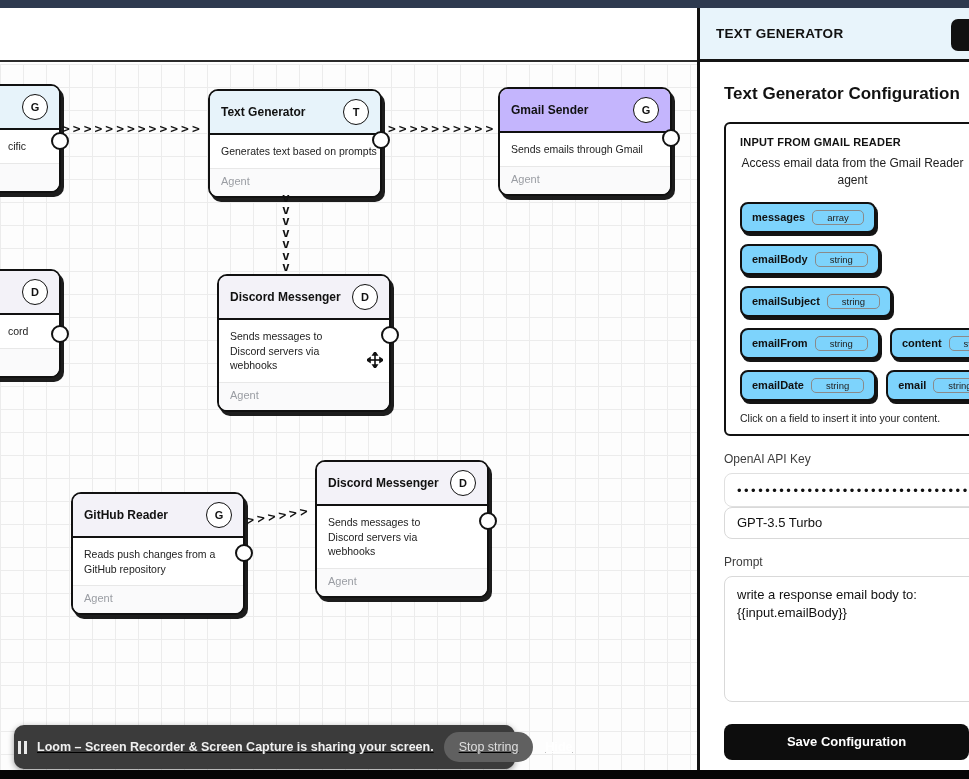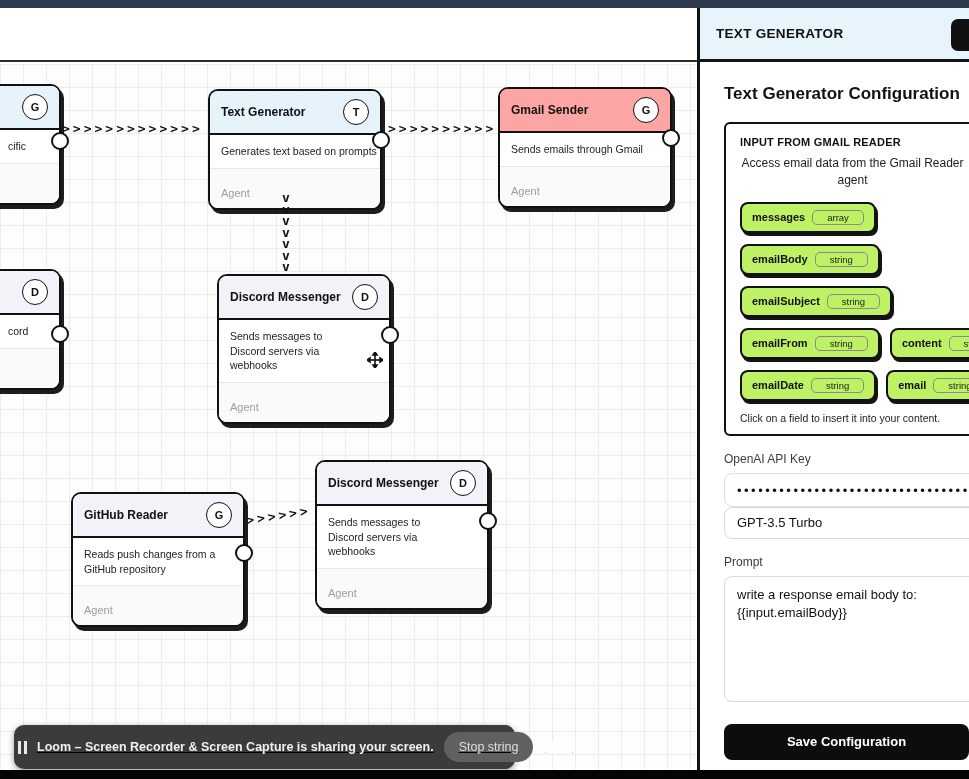--- a/index.html
+++ b/index.html
@@ -18,24 +18,24 @@
     background-size:23px 23px; }
 
   .node { position:absolute; width:174px; background:#fff; border:2px solid #111; border-radius:10px;
           box-shadow:3px 4px 0 rgba(10,10,10,.92); }
   .node-header { display:flex; align-items:center; justify-content:space-between; gap:6px;
                  padding:8px 11px; border-bottom:2px solid #111; border-radius:8px 8px 0 0; min-height:38px; }
   .node-title { font-weight:bold; font-size:12px; color:#111; white-space:nowrap; }
   .badge { flex:0 0 auto; width:26px; height:26px; border:1.5px solid #111; border-radius:50%;
            display:flex; align-items:center; justify-content:center; font-size:11px; font-weight:bold; color:#111; background:#fff; }
   .hdr-blue { background:#e7f3fa; }
-  .hdr-cream { background:#fca5a5; }
+  .hdr-cream { background:#c4b5fd; }
   .hdr-lav { background:#f3f2f8; }
   .node-body { position:relative; padding:9px 11px; font-size:10.5px; color:#222; line-height:1.4; min-height:32px; }
-  .node-footer { padding:18px 11px 9px; font-size:11px; color:#9a9da3; border-top:1px solid #e8e8e8; background:#fafafb; border-radius:0 0 8px 8px; }
+  .node-footer { padding:6px 11px 9px; font-size:11px; color:#9a9da3; border-top:1px solid #e8e8e8; background:#fafafb; border-radius:0 0 8px 8px; }
   .nowrap { white-space:nowrap; }
   .port { position:absolute; right:-10px; width:18px; height:18px; background:#fff; border:2px solid #111; border-radius:50%; }
   .port-1l { top:40px; } .port-2l { top:50px; }
   .pad-cut { padding-left:119px; }
 
   .conn { position:absolute; font-family:"DejaVu Sans Mono", monospace; font-weight:bold; color:#111;
           font-size:13px; letter-spacing:3px; white-space:pre; line-height:11.5px; }
   .conn-v { text-align:center; letter-spacing:0; }
 
   .cursor-move { position:absolute; width:16px; height:16px; }
@@ -56,21 +56,21 @@
                   display:flex; align-items:center; padding:0 16px; }
   .panel-header-title { font-weight:bold; font-size:13.5px; letter-spacing:.3px; color:#111; }
   .panel-header-btn { position:absolute; right:-16px; top:11px; width:34px; height:32px; background:#111; border:none; border-radius:7px; }
   .panel-body { padding:22px 0 0 24px; }
   .cfg-title { font-size:17px; font-weight:bold; color:#111; margin-bottom:18px; }
 
   .input-box { width:268px; border:2px solid #111; border-radius:6px; padding:12px 14px 10px; background:#fff; }
   .input-box-heading { font-size:11px; font-weight:bold; letter-spacing:.2px; color:#111; margin-bottom:7px; }
   .input-box-desc { font-size:12px; color:#222; line-height:1.45; margin-bottom:12px; width:225px;text-align:center; }
   .chip-row { display:flex; gap:10px; margin-bottom:11px; }
-  .chip { display:inline-flex; align-items:center; gap:7px; background:#bef264; border:2px solid #111; border-radius:8px;
+  .chip { display:inline-flex; align-items:center; gap:7px; background:#7dd3fc; border:2px solid #111; border-radius:8px;
           padding:6px 10px; box-shadow:2px 3px 0 #141414; cursor:pointer; }
   .chip-name { font-size:11px; font-weight:bold; color:#111; white-space:nowrap; }
   .chip-type { font-size:9.5px; color:#222; border:1.5px solid #8a8a8a; border-radius:5px; padding:1px 14px; white-space:nowrap; }
   .input-box-note { font-size:10.5px; color:#222; margin-top:4px; }
 
   .field-label { font-size:12px; color:#3c3c3c; margin:16px 0 7px; }
   .text-input { width:268px; height:34px; border:1px solid #e0e0e0; border-radius:8px; padding:6px 12px;
                 font-size:13px; color:#111; overflow:hidden; white-space:nowrap; background:#fff; }
   .dots { letter-spacing:2.5px; font-size:13px; line-height:22px; }
   .select-box { width:268px; height:32px; border:1px solid #d9d9d9; border-radius:8px; padding:7px 12px;

